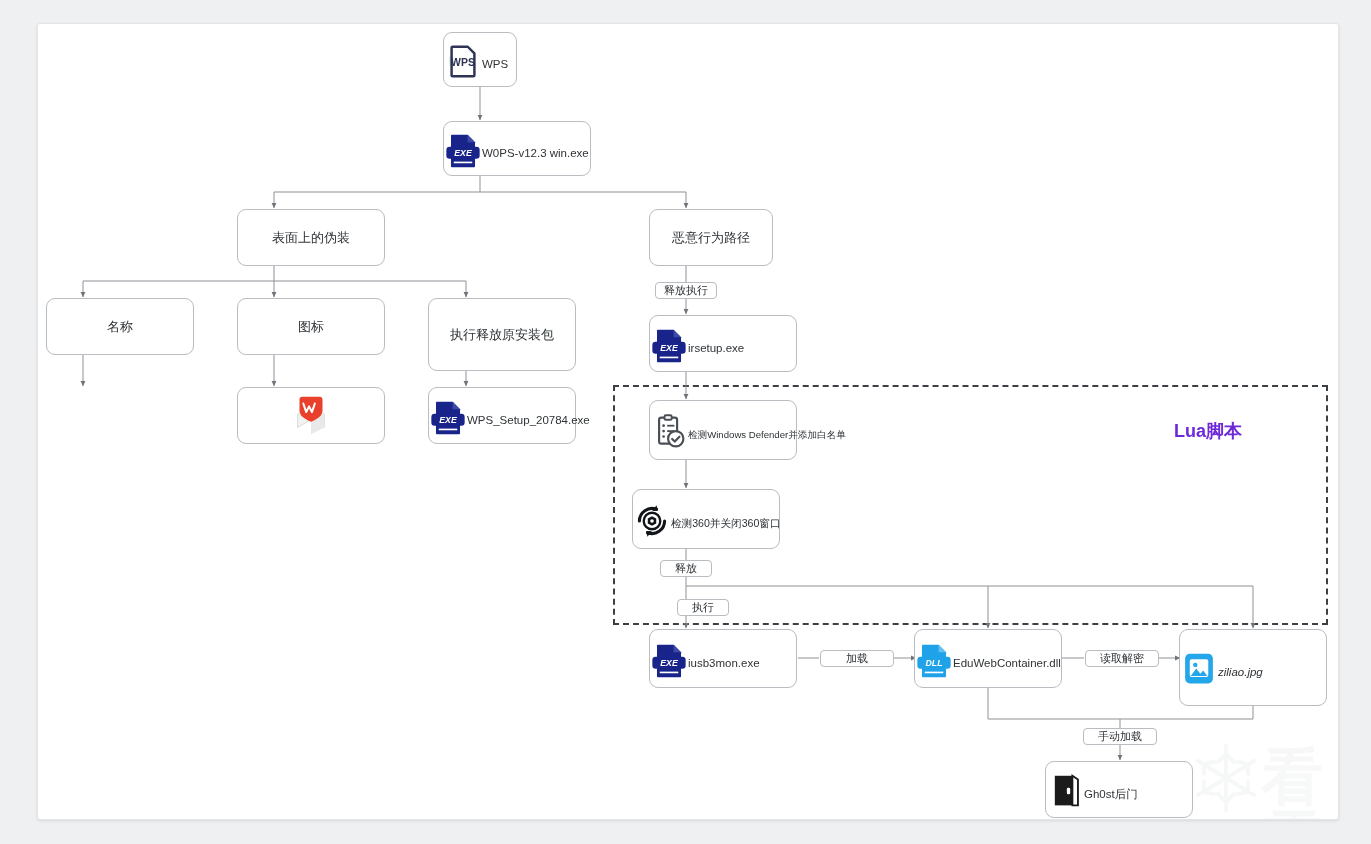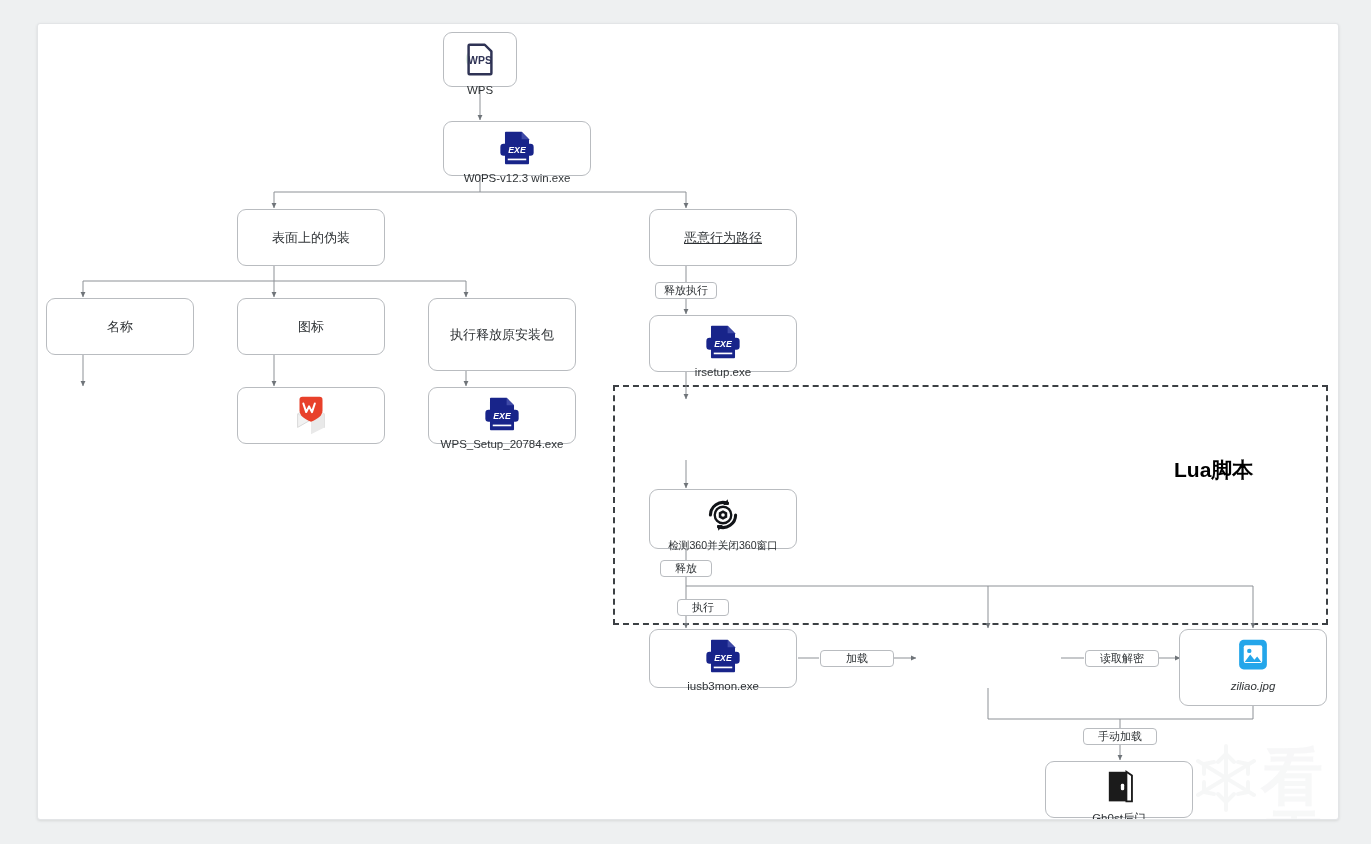--- a/index.html
+++ b/index.html
@@ -21,21 +21,21 @@
   svg#wires{position:absolute;left:0;top:0;width:1300px;height:795px;pointer-events:none;}
 
   
   .node{
     position:absolute;
     box-sizing:border-box;
     border:1px solid #b9bcc0;
     border-radius:9px;
     background:#fff;
     display:flex;
-    flex-direction:column;
+    flex-direction:row;
     align-items:center;
     justify-content:center;
     color:#2b2f33;
   }
   .node .cap{
     font-size:11.5px;
     line-height:13px;
     color:#2f3336;
     white-space:nowrap;
   }
@@ -63,25 +63,24 @@
 
   
   .group{
     position:absolute;
     box-sizing:border-box;
     border:2px dashed #3c4044;
     background:transparent;
   }
   .group-title{
     position:absolute;
-    font-size:21px;
+    font-size:18px;
     font-weight:bold;
-    color:#000000;
+    color:#6d28d9;
     white-space:nowrap;
-    margin-top:37px;
   }
 
   
   .wm{
     position:absolute;
     opacity:.6;
     pointer-events:none;
     user-select:none;
   }
   .wm-text{
@@ -196,21 +195,21 @@
         <rect x="10" y="32" width="20" height="1.8" fill="#ffffff"></rect>
       </svg>
     </span>
     <span class="cap">W0PS-v12.3 win.exe</span>
   </div>
 
   <div class="node text-only" style="left:199px;top:185px;width:148px;height:57px;">
     <span class="cap">表面上的伪装</span>
   </div>
 
-  <div class="node text-only" style="left:611px;top:185px;width:148px;height:57px;text-decoration:underline;">
+  <div class="node text-only" style="left:611px;top:185px;width:124px;height:57px;">
     <span class="cap">恶意行为路径</span>
   </div>
 
   <div class="node text-only" style="left:199px;top:274px;width:148px;height:57px;">
     <span class="cap">图标</span>
   </div>
 
   <div class="node text-only" style="left:8px;top:274px;width:148px;height:57px;">
     <span class="cap">名称</span>
   </div>
@@ -253,22 +252,39 @@
         <path d="M8 3 h17 l8 8 v26 a1 1 0 0 1 -1 1 h-24 a1 1 0 0 1 -1 -1 v-33 a1 1 0 0 1 1 -1 z" fill="#18248a"></path>
         <path d="M25 3 l8 8 h-8 z" fill="#3f4aa8"></path>
         <rect x="2" y="16" width="36" height="13" rx="3.5" fill="#18248a"></rect>
         <text x="20" y="26" font-family="Liberation Sans, sans-serif" font-size="9.5" font-weight="bold" font-style="italic" fill="#ffffff" text-anchor="middle">EXE</text>
         <rect x="10" y="32" width="20" height="1.8" fill="#ffffff"></rect>
       </svg>
     </span>
     <span class="cap">irsetup.exe</span>
   </div>
 
-
-  <div class="node with-icon" style="left:611px;top:465px;width:148px;height:60px;">
+  <div class="node with-icon" style="left:611px;top:376px;width:148px;height:60px;">
+    <span class="icon">
+      <svg width="38" height="36" viewBox="0 0 40 40">
+        <rect x="9" y="4" width="20" height="29" rx="2.5" fill="none" stroke="#4a4f55" stroke-width="2.4"></rect>
+        <rect x="15" y="1.5" width="8" height="5" rx="1.6" fill="#ffffff" stroke="#4a4f55" stroke-width="2.2"></rect>
+        <circle cx="14" cy="13" r="1.5" fill="#4a4f55"></circle>
+        <circle cx="14" cy="19" r="1.5" fill="#4a4f55"></circle>
+        <circle cx="14" cy="25" r="1.5" fill="#4a4f55"></circle>
+        <rect x="18" y="12" width="8" height="2" fill="#4a4f55"></rect>
+        <rect x="18" y="18" width="8" height="2" fill="#4a4f55"></rect>
+        <rect x="18" y="24" width="5" height="2" fill="#4a4f55"></rect>
+        <circle cx="27.5" cy="27.5" r="8.5" fill="#ffffff" stroke="#4a4f55" stroke-width="2.4"></circle>
+        <path d="M23.5 27.7 l2.9 2.9 l5.2 -5.4" fill="none" stroke="#4a4f55" stroke-width="2.4" stroke-linecap="round" stroke-linejoin="round"></path>
+      </svg>
+    </span>
+    <span class="cap" style="font-size:9.6px;">检测Windows Defender并添加白名单</span>
+  </div>
+
+  <div class="node with-icon" style="left:594px;top:465px;width:148px;height:60px;">
     <span class="icon">
       <svg width="38" height="36" viewBox="0 0 40 40">
         <path d="M6 20 a14 14 0 0 1 19 -13" fill="none" stroke="#111418" stroke-width="3.4" stroke-linecap="round"></path>
         <path d="M25 2.5 l1.5 6 l-6.2 0.5 z" fill="#111418"></path>
         <path d="M34 20 a14 14 0 0 1 -19 13" fill="none" stroke="#111418" stroke-width="3.4" stroke-linecap="round"></path>
         <path d="M15 37.5 l-1.5 -6 l6.2 -0.5 z" fill="#111418"></path>
         <circle cx="20" cy="20" r="9.2" fill="none" stroke="#111418" stroke-width="2.6"></circle>
         <path d="M20 14.6 l4.7 2.7 v5.4 l-4.7 2.7 l-4.7 -2.7 v-5.4 z" fill="#111418"></path>
         <circle cx="20" cy="20" r="2" fill="#ffffff"></circle>
       </svg>
@@ -288,20 +304,32 @@
         <rect x="2" y="16" width="36" height="13" rx="3.5" fill="#18248a"></rect>
         <text x="20" y="26" font-family="Liberation Sans, sans-serif" font-size="9.5" font-weight="bold" font-style="italic" fill="#ffffff" text-anchor="middle">EXE</text>
         <rect x="10" y="32" width="20" height="1.8" fill="#ffffff"></rect>
       </svg>
     </span>
     <span class="cap">iusb3mon.exe</span>
   </div>
 
   <div class="elabel" style="left:782px;top:626px;width:74px;">加载</div>
 
+  <div class="node with-icon" style="left:876px;top:605px;width:148px;height:59px;">
+    <span class="icon">
+      <svg width="38" height="37" viewBox="0 0 40 40">
+        <path d="M8 3 h17 l8 8 v26 a1 1 0 0 1 -1 1 h-24 a1 1 0 0 1 -1 -1 v-33 a1 1 0 0 1 1 -1 z" fill="#1fa2e8"></path>
+        <path d="M25 3 l8 8 h-8 z" fill="#62c0f2"></path>
+        <rect x="2" y="16" width="36" height="13" rx="3.5" fill="#1fa2e8"></rect>
+        <text x="20" y="26" font-family="Liberation Sans, sans-serif" font-size="9.5" font-weight="bold" font-style="italic" fill="#ffffff" text-anchor="middle">DLL</text>
+        <rect x="10" y="32" width="20" height="1.8" fill="#ffffff"></rect>
+      </svg>
+    </span>
+    <span class="cap">EduWebContainer.dll</span>
+  </div>
 
   <div class="elabel" style="left:1047px;top:626px;width:74px;">读取解密</div>
 
   <div class="node with-icon" style="left:1141px;top:605px;width:148px;height:77px;font-style:italic;">
     <span class="icon">
       <svg width="38" height="37" viewBox="0 0 40 40">
         <rect x="5" y="3" width="30" height="32" rx="5" fill="#24a6ea"></rect>
         <rect x="10" y="9" width="20" height="19" rx="2" fill="#ffffff"></rect>
         <circle cx="16" cy="15" r="2.4" fill="#24a6ea"></circle>
         <path d="M11 27 l6 -8 l4.5 5.5 l3 -3.5 l4.5 6 z" fill="#24a6ea"></path>

